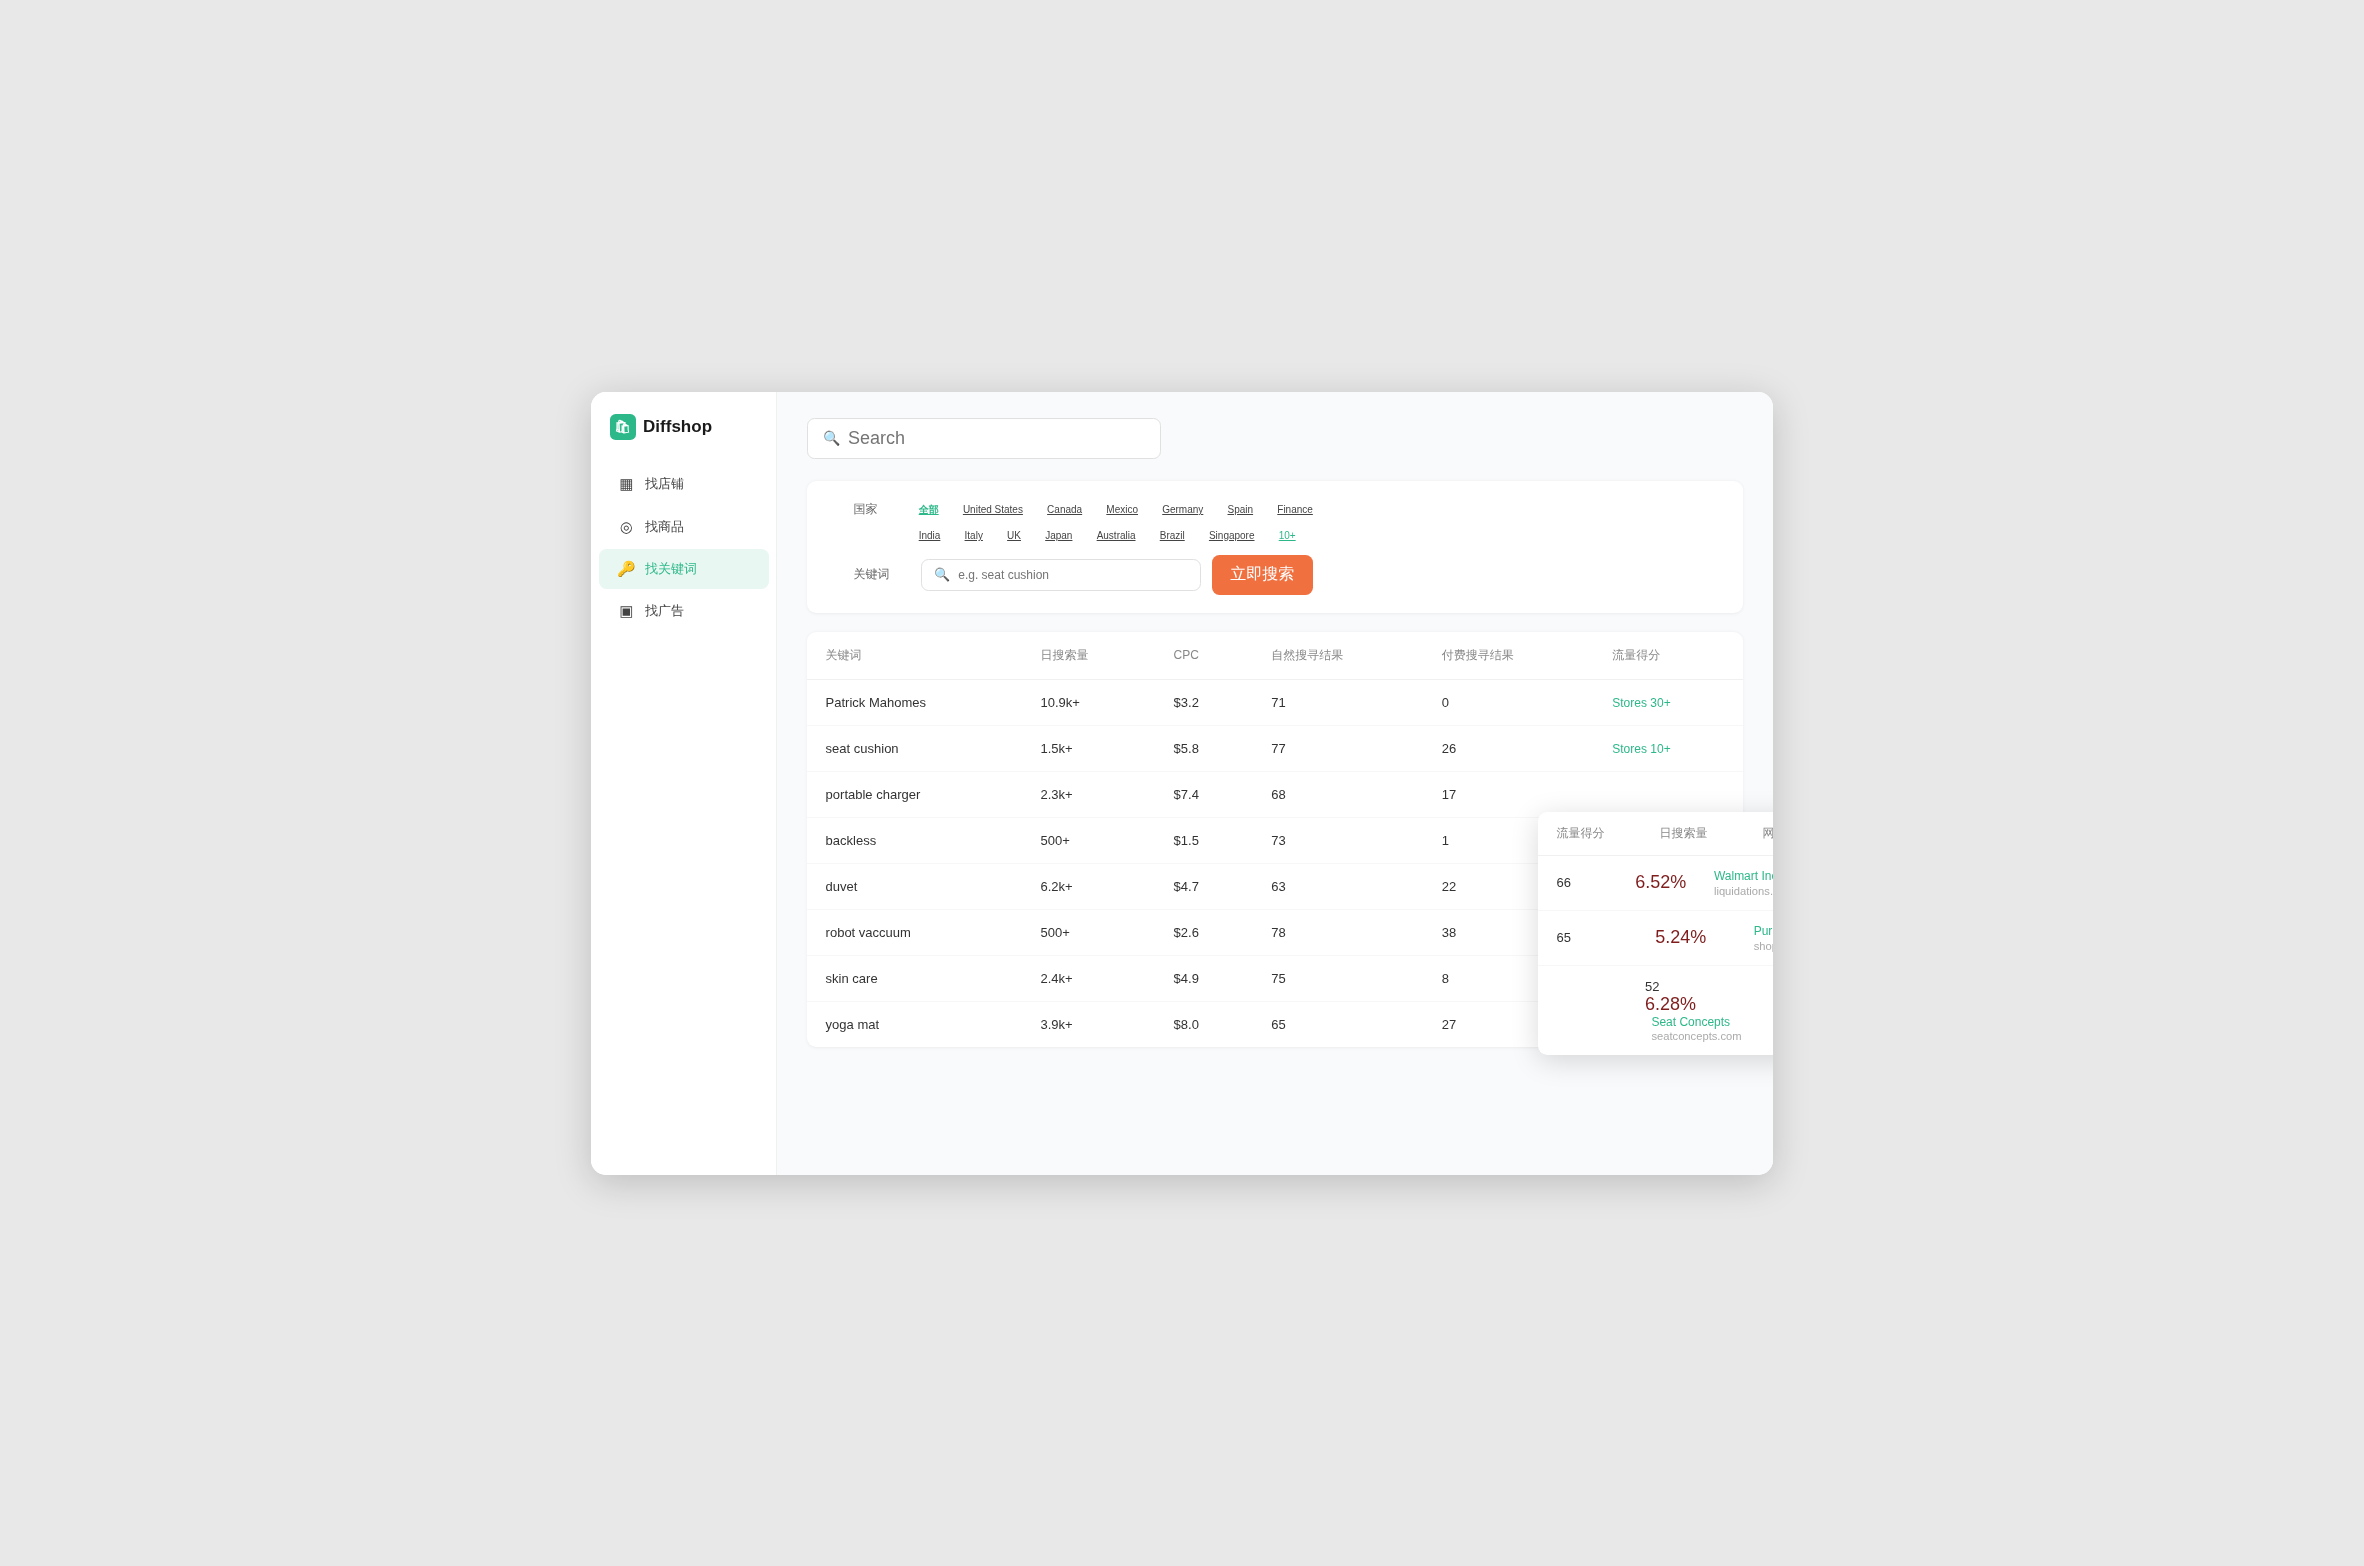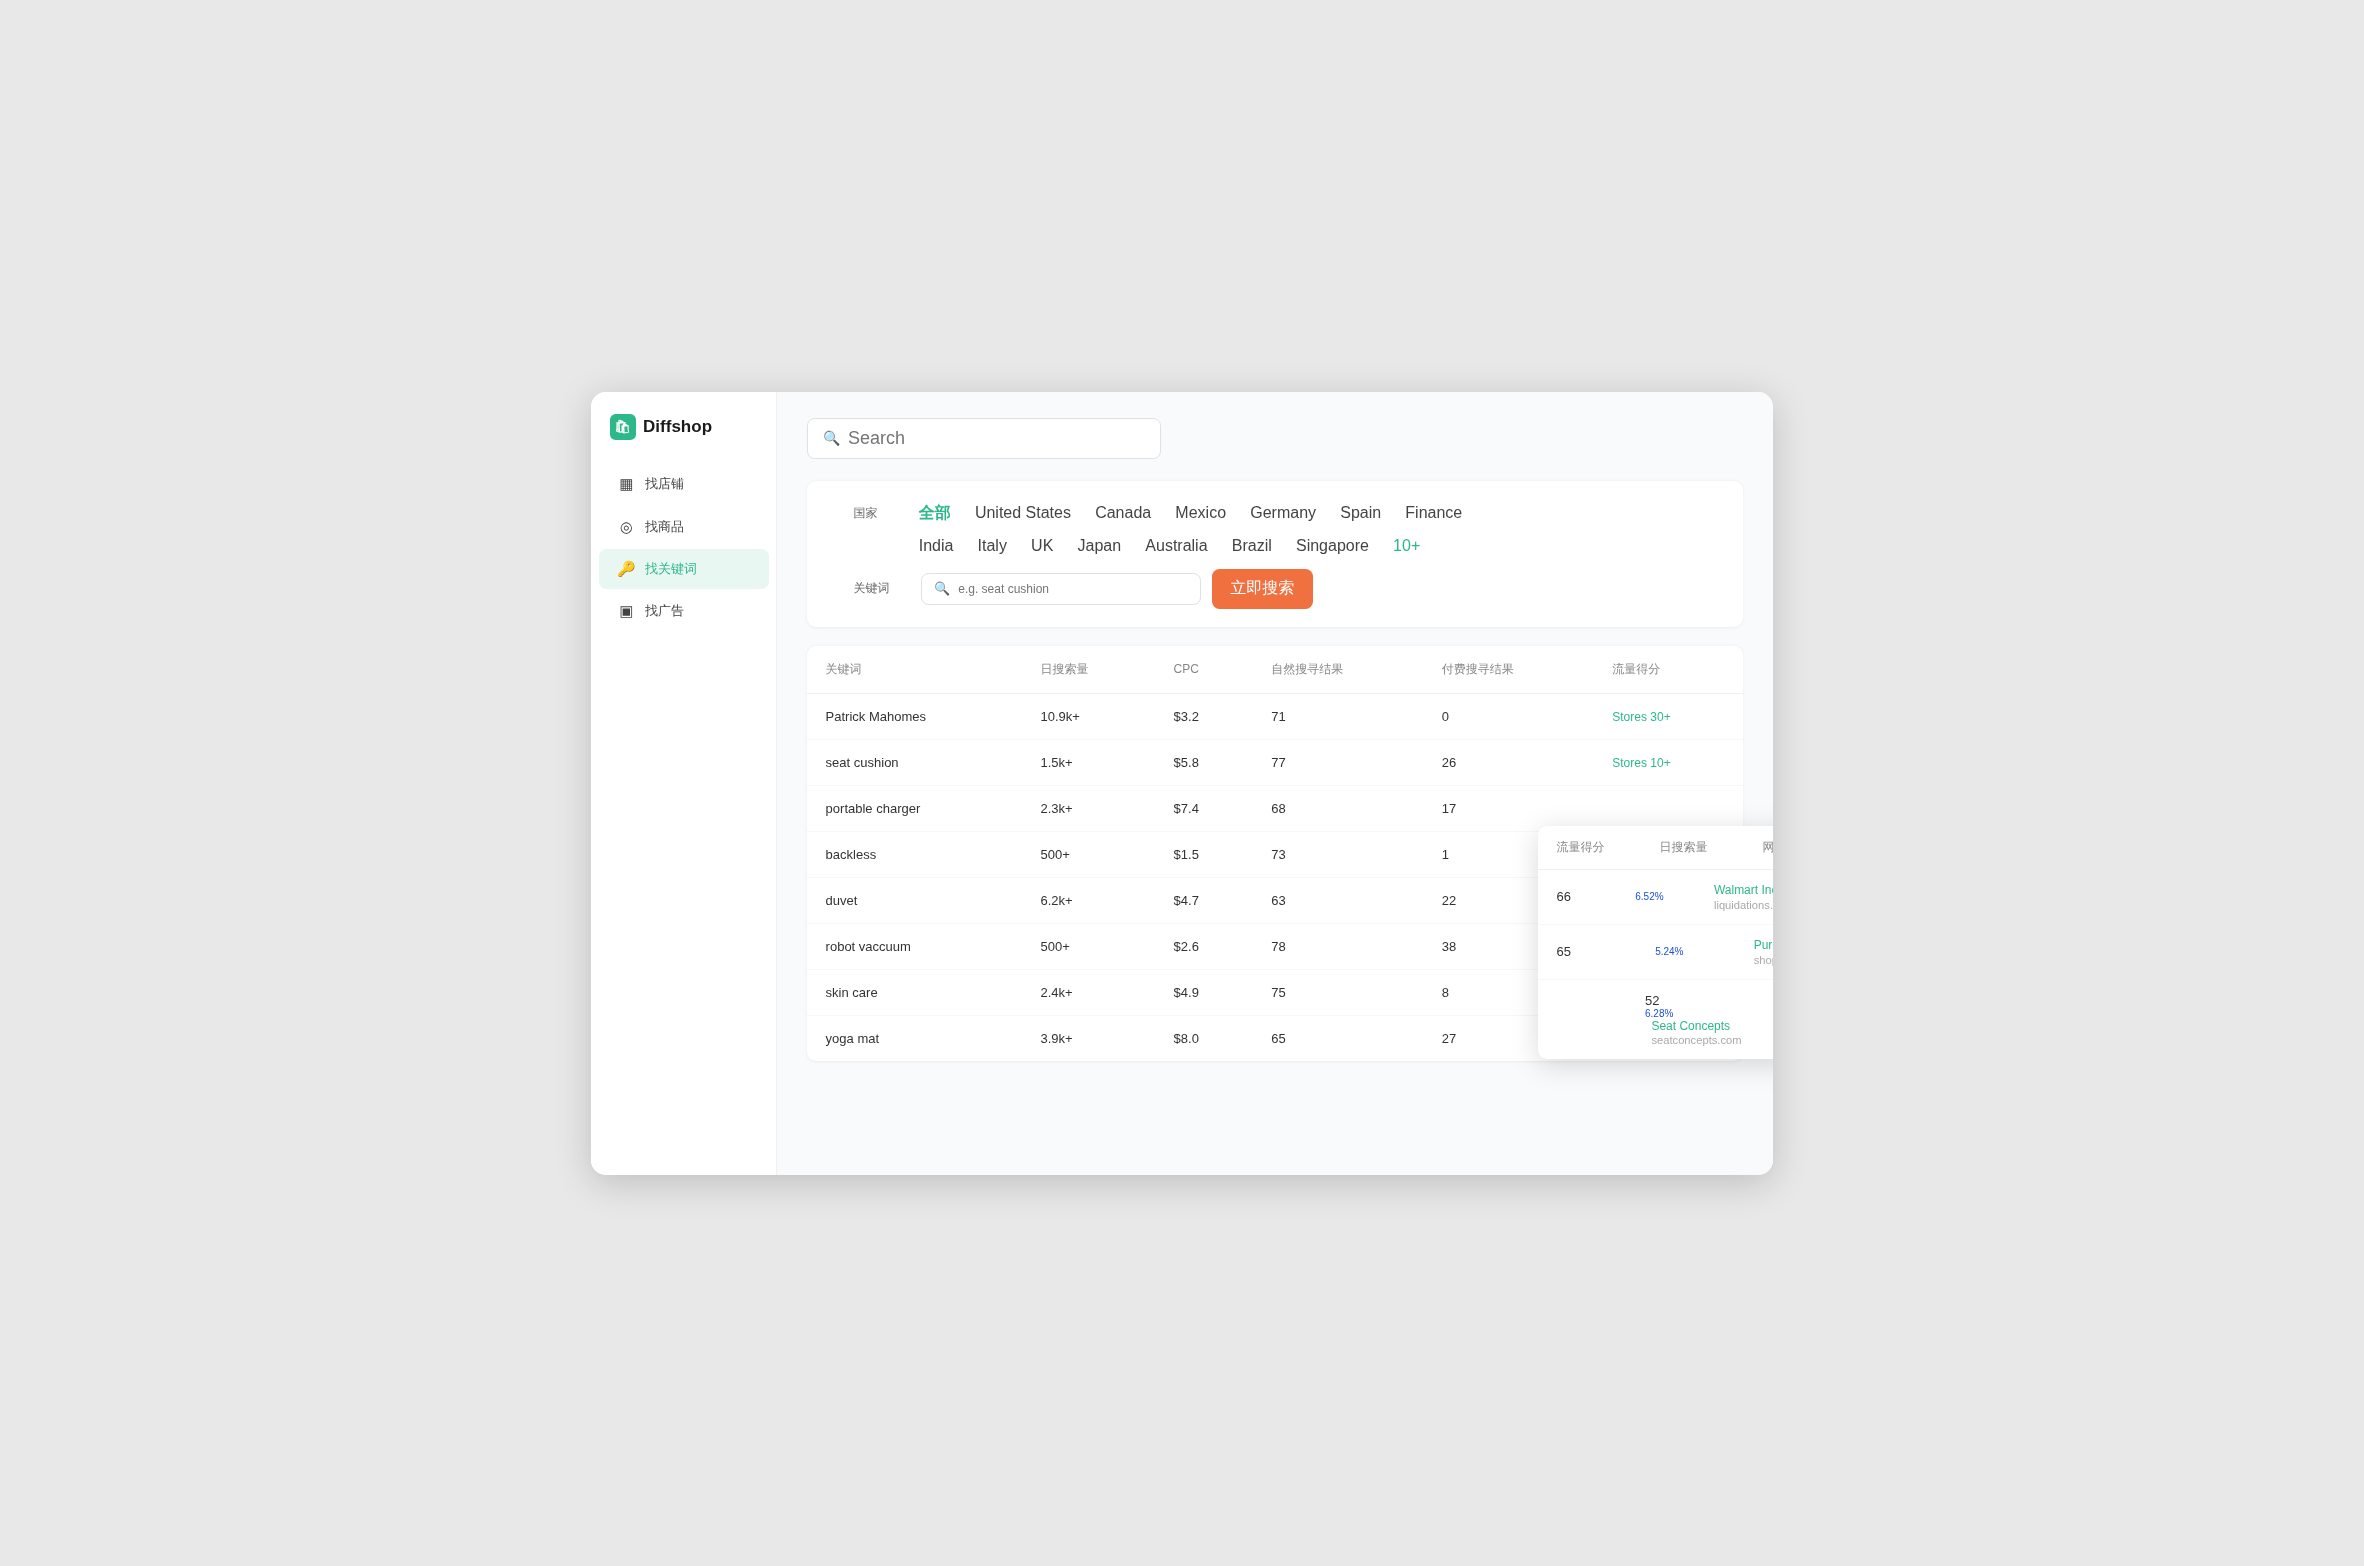--- a/index.html
+++ b/index.html
@@ -119,25 +119,26 @@
       margin-left: 24px;
     }
     .country-tags {
       display: flex;
       flex-wrap: wrap;
       gap: 5.6px;
       align-items: center;
       flex: 1;
     }
     .country-tag {
-      font-size: 16px;
+      font-size: 10px;
       color: #444;
       padding: 2.8px 9.3px;
       border-radius: 4.7px;
       cursor: pointer;
+      text-decoration: underline;
     }
     .country-tag.active {
       color: #2db88a;
       font-weight: 600;
     }
     .country-tag.more {
       color: #2db88a;
       font-weight: 500;
     }
     .keyword-row {
@@ -242,22 +243,22 @@
       gap: 0;
     }
     .popup-row:last-child { border-bottom: none; flex-direction: column; }
     .popup-score {
       width: 103px;
       font-size: 13px;
       color: #333;
     }
     .popup-pct {
       width: 103px;
-      font-size: 10px;
-      color: #1d4ed8;
+      font-size: 18px;
+      color: #7f1d1d;
     }
     .popup-site {
       flex: 1;
     }
     .popup-site-name {
       font-size: 12px;
       color: #2db88a;
       font-weight: 500;
       cursor: pointer;
     }

